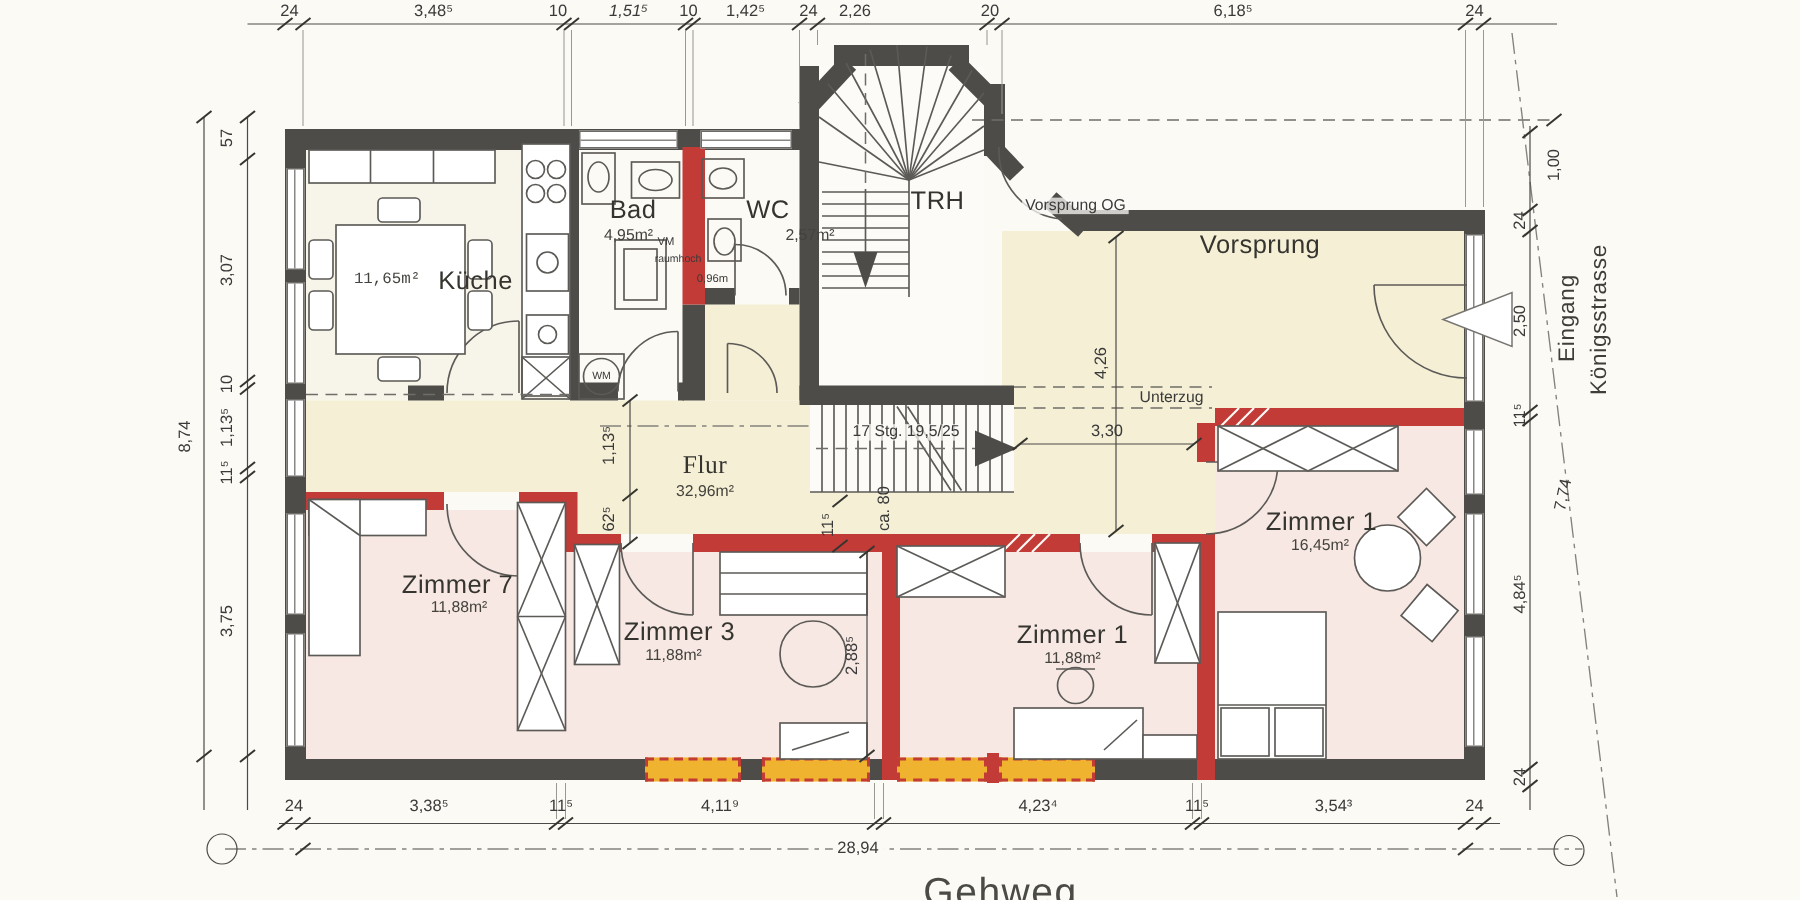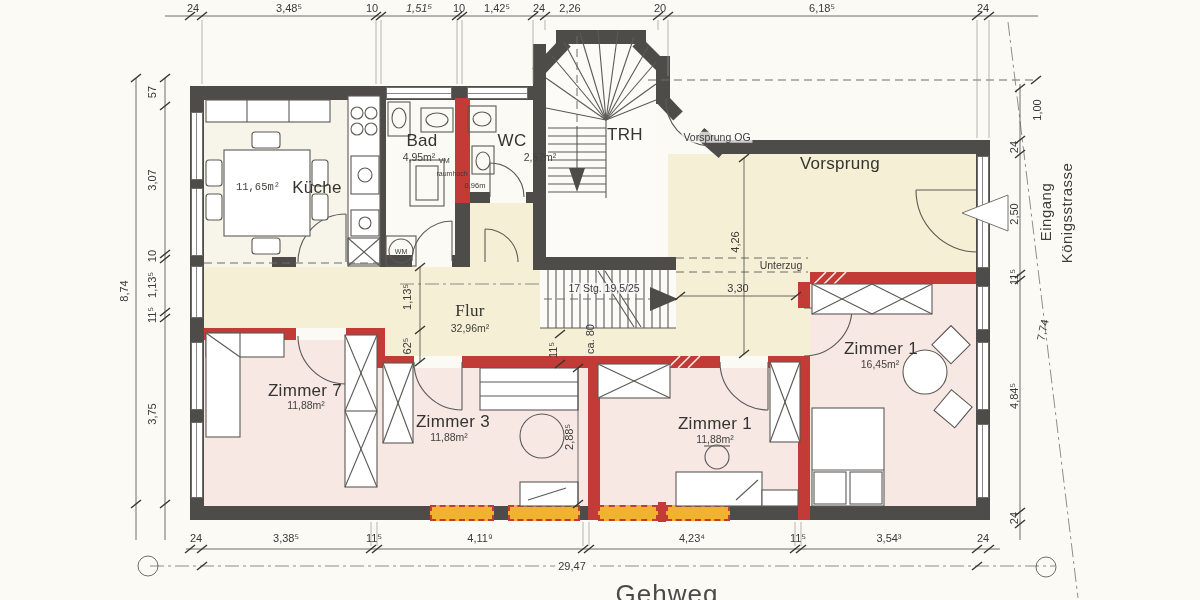--- a/index.html
+++ b/index.html
@@ -454,21 +454,21 @@
   <span class="lbl rot80" style="left:1043px;top:330px;">7,74</span>
 
   <span class="lbl" style="left:196px;top:538px;">24</span>
   <span class="lbl" style="left:286px;top:538px;">3,38⁵</span>
   <span class="lbl" style="left:374px;top:538px;">11⁵</span>
   <span class="lbl" style="left:480px;top:538px;">4,11⁹</span>
   <span class="lbl" style="left:692px;top:538px;">4,23⁴</span>
   <span class="lbl" style="left:798px;top:538px;">11⁵</span>
   <span class="lbl" style="left:889px;top:538px;">3,54³</span>
   <span class="lbl" style="left:983px;top:538px;">24</span>
-  <span class="lbl bg" style="left:572px;top:566px;">29,47</span>
+  <span class="lbl bg" style="left:572px;top:566px;">28,94</span>
 
   <span class="lbl" style="left:738px;top:288px;">3,30</span>
   <span class="lbl rot" style="left:735px;top:242px;">4,26</span>
   <span class="lbl rot" style="left:407px;top:297px;">1,13⁵</span>
   <span class="lbl rot" style="left:407px;top:346px;">62⁵</span>
   <span class="lbl rot" style="left:553px;top:350px;">11⁵</span>
   <span class="lbl rot" style="left:590px;top:339px;">ca. 80</span>
   <span class="lbl rot" style="left:569px;top:437px;">2,88⁵</span>
 
 </div>

